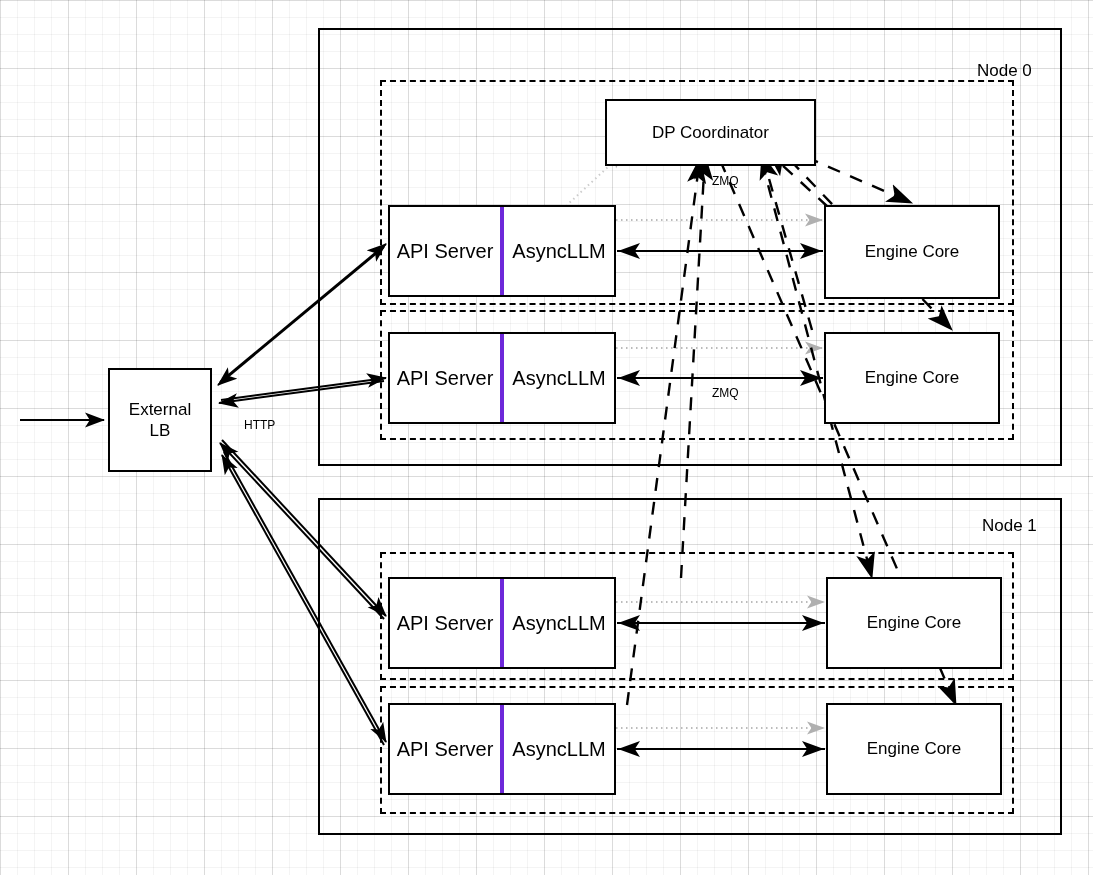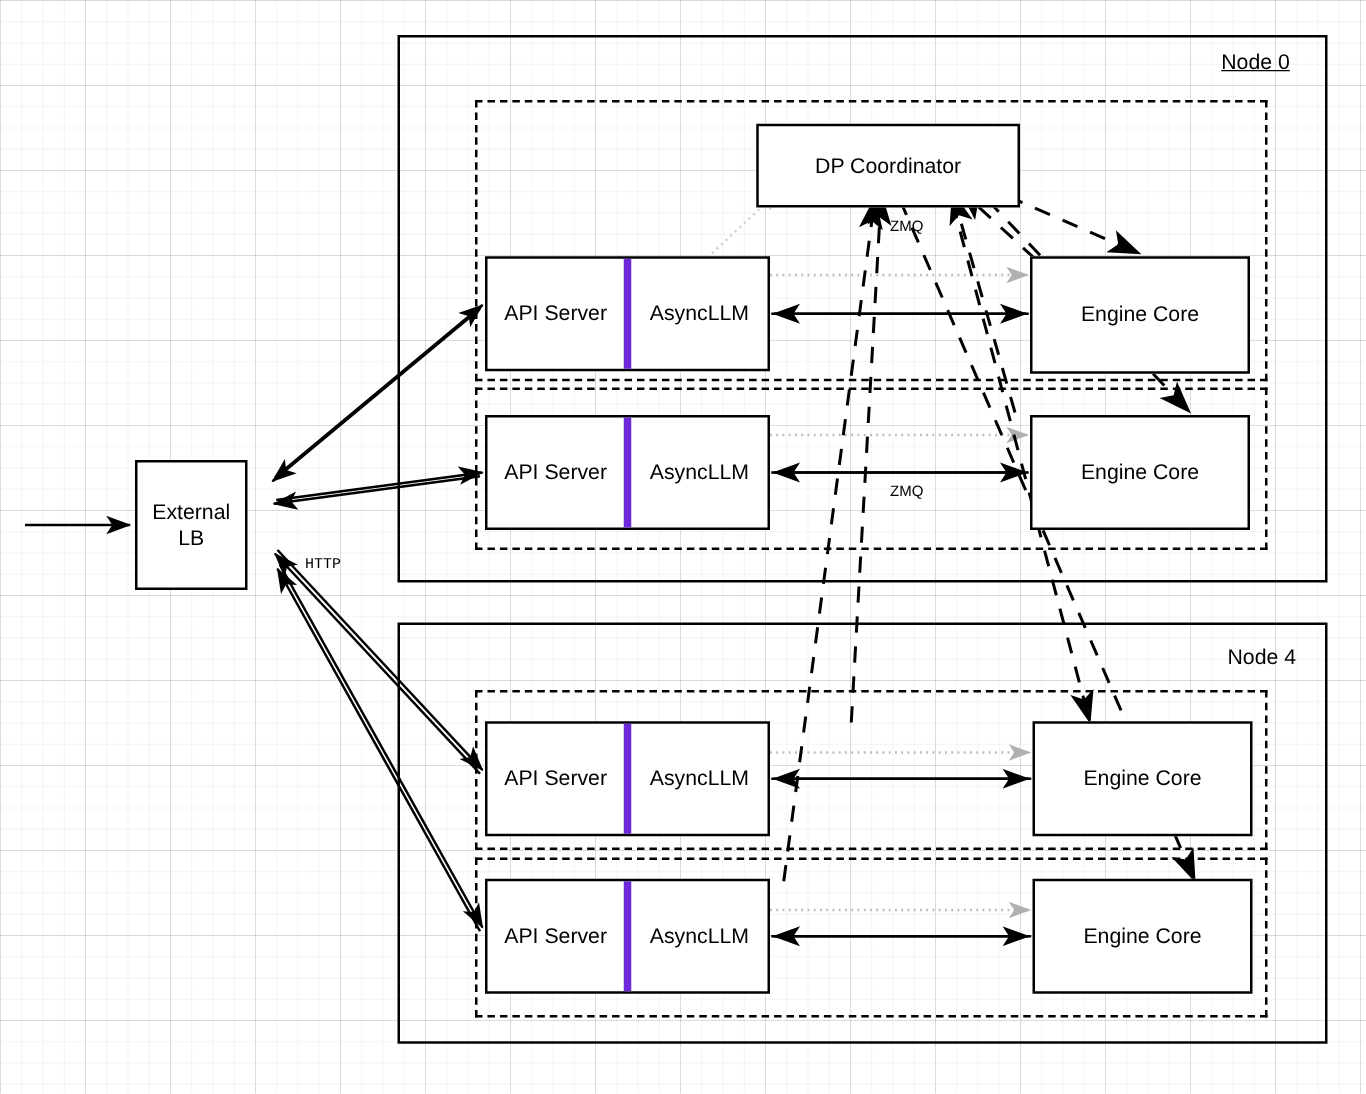--- a/index.html
+++ b/index.html
@@ -74,26 +74,26 @@
     border: 2px solid #000000;
     background: #ffffff;
     display: flex;
     flex-direction: row;
   }
   .split-cell {
     flex: 1 1 0;
     display: flex;
     align-items: center;
     justify-content: center;
-    font-size: 17px;
+    font-size: 20px;
     color: #000000;
     box-sizing: border-box;
   }
   .split-cell.second {
-    border-left: 6px solid #6d28d9;
+    border-left: 4px solid #6d28d9;
   }
   .lb-box {
     flex-direction: column;
   }
 </style>
 </head>
 <body>
 
 <div id="canvas">
 
@@ -187,38 +187,38 @@
     </g>
 
     <g>
       <line x1="627" y1="705" x2="700" y2="158" stroke="#000" stroke-width="2.4" stroke-dasharray="13,11" marker-end="url(#arrow-black-s)"></line>
       <line x1="720" y1="160" x2="956" y2="705" stroke="#000" stroke-width="2.4" stroke-dasharray="13,11" marker-end="url(#arrow-black-s)"></line>
     </g>
   </svg>
 
   <div class="node-container" style="left:318px; top:28px; width:744px; height:438px;"></div>
 
-  <div class="node-label" style="left:977px; top:40px;text-decoration:underline;">Node 0</div>
+  <div class="node-label" style="left:977px; top:61px;">Node 0</div>
 
   <div class="node-container" style="left:318px; top:498px; width:744px; height:337px;"></div>
 
-  <div class="node-label" style="left:982px; top:516px;">Node 4</div>
+  <div class="node-label" style="left:982px; top:516px;">Node 1</div>
 
   <div class="dp-group" style="left:380px; top:80px; width:634px; height:225px;"></div>
   <div class="dp-group" style="left:380px; top:310px; width:634px; height:130px;"></div>
 
   <div class="dp-group" style="left:380px; top:552px; width:634px; height:128px;"></div>
   <div class="dp-group" style="left:380px; top:686px; width:634px; height:128px;"></div>
 
-  <div class="box lb-box" style="left:108px; top:368px; width:90px; height:104px;">
+  <div class="box lb-box" style="left:108px; top:368px; width:104px; height:104px;">
     <span>External</span>
     <span>LB</span>
   </div>
 
-  <div class="edge-label" style="left:244px; top:444px;font-family:Liberation Mono, monospace;">HTTP</div>
+  <div class="edge-label" style="left:244px; top:418px;">HTTP</div>
 
   <div class="box" style="left:605px; top:99px; width:211px; height:67px;">
     <span>DP Coordinator</span>
   </div>
 
   <div class="split-box" style="left:388px; top:205px; width:228px; height:92px;">
     <div class="split-cell">API Server</div>
     <div class="split-cell second">AsyncLLM</div>
   </div>
   <div class="box" style="left:824px; top:205px; width:176px; height:94px;">

